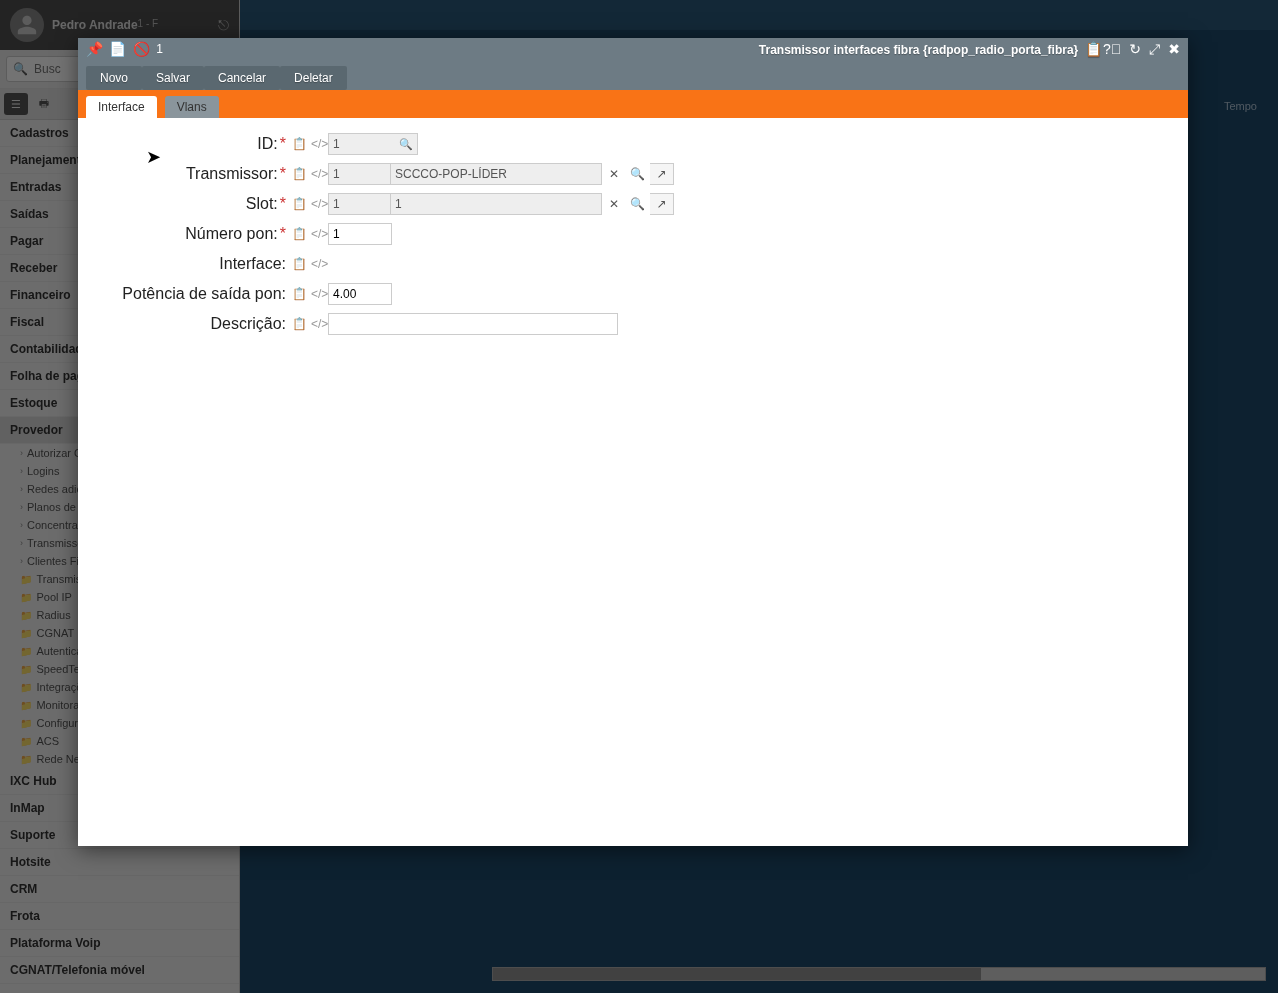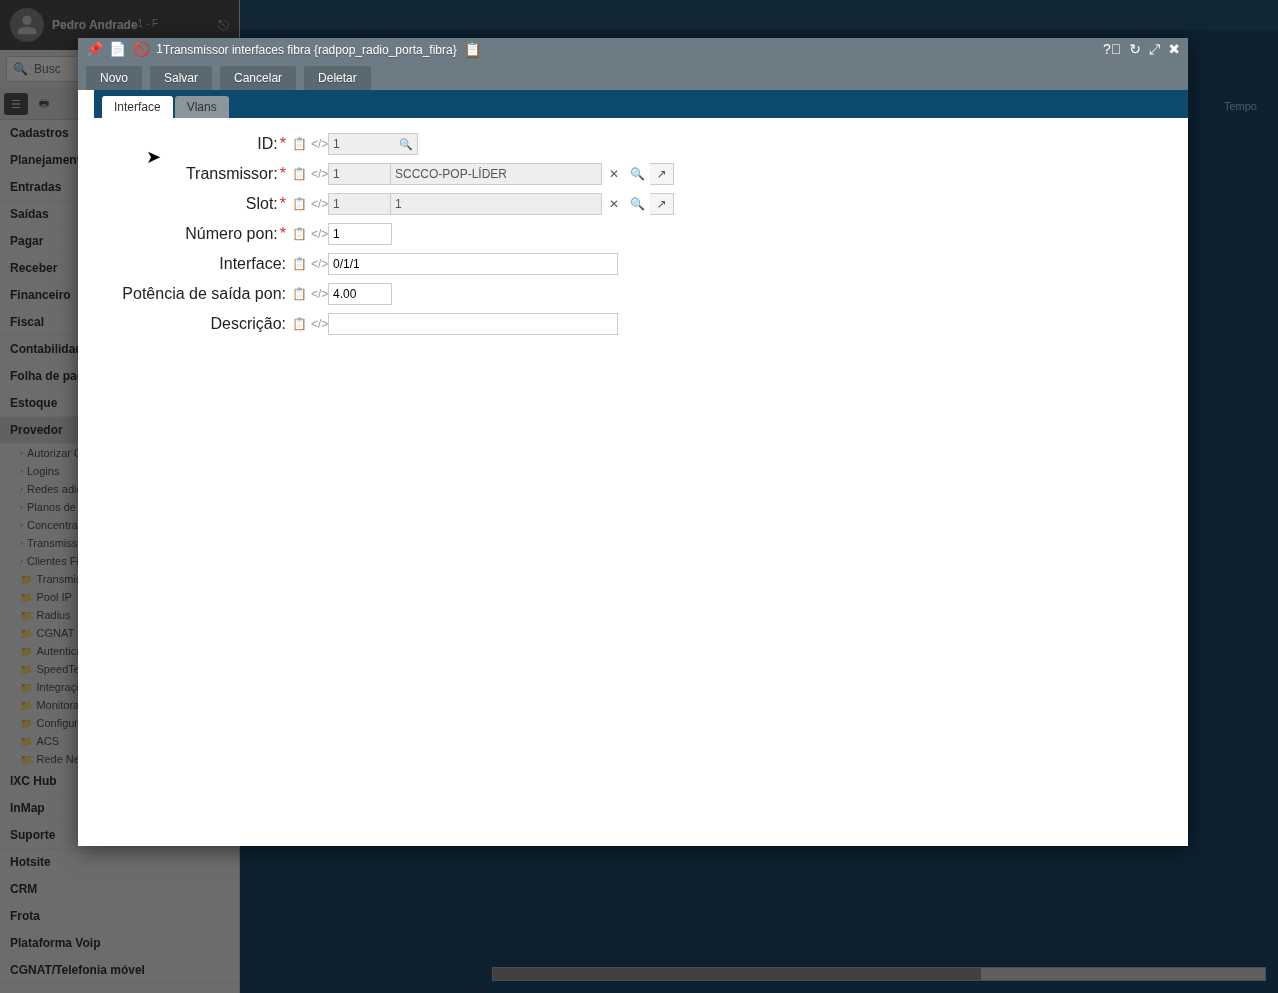--- a/index.html
+++ b/index.html
@@ -33,26 +33,26 @@
 .main-bg { position: absolute; left: 240px; right: 0; top: 0; bottom: 0; background: #1e4a6b; z-index: 0; }
 .main-topbar { height: 30px; background: #2a5a7a; display:flex; align-items:center; padding:0 8px; color:#ddd; font-size:12px; gap:6px;}
 .main-tempo { position:absolute; right:21px; top:100px; color:#b0c4d6; font-size:11px;}
 .scroll-foot { position:absolute; left:252px; right:12px; bottom:12px; height:14px; background:#d0d0d0; border:1px solid #aaa;}
 .scroll-thumb { width:488px; height:100%; background:#909090;}
 
 
 .dialog { position: absolute; left: 78px; top: 38px; width: 1110px; height: 808px; background: #fff; box-shadow: 0 4px 20px rgba(0,0,0,0.5); z-index: 20; display: flex; flex-direction: column; }
 .dialog-title { height: 22px; background: #6d7b84; color: #fff; display: flex; align-items: center; padding: 0 8px; font-size: 12px; }
 .dialog-title-left { display: flex; align-items: center; gap: 6px; }
-.dialog-title-center { flex: 1; text-align: left; font-weight: normal; text-shadow: 0 1px 1px rgba(0,0,0,0.3); }
+.dialog-title-center { flex: 1; text-align: right; font-weight: bold; text-shadow: 0 1px 1px rgba(0,0,0,0.3); }
 .dialog-title-right { display: flex; align-items: center; gap: 8px; }
 .title-icon { cursor: pointer; font-size: 14px; display:inline-flex; }
-.dialog-toolbar { background: #6d7b84; padding: 6px 8px 0; display: flex; gap: 8px; }
+.dialog-toolbar { background: #6d7b84; padding: 6px 8px 0; display: flex; }
 .btn { background: #5a6870; color: #fff; border: none; padding: 5px 14px; font-size: 12px; border-radius: 2px; cursor: pointer; text-shadow: 0 1px 1px rgba(0,0,0,0.3); }
-.dialog-tabs { background: #0c4a6e; padding: 6px 8px 0; display: flex; gap: 2px; margin-left: 16px; }
+.dialog-tabs { background: #f97316; padding: 6px 8px 0; display: flex; gap: 8px; }
 .tab { background: #8a959c; color: #333; padding: 4px 12px; font-size: 12px; border-radius: 3px 3px 0 0; cursor: pointer; }
 .tab.active { background: #fff; color: #333; font-weight: normal; }
 .dialog-body { flex: 1; background: #fff; padding: 14px 20px; overflow: auto; }
 
 
 .form-row { display: flex; align-items: center; margin-bottom: 6px; height: 24px; }
 .form-label { width: 190px; text-align: right; font-size: 16px; color: #222; padding-right: 2px; }
 .req { color: #c33; margin-left: 2px; }
 .label-icons { width: 40px; display: flex; gap: 4px; align-items: center; justify-content: flex-start; padding: 0 4px; color: #999; font-size: 12px; }
 .label-icons span { cursor: pointer; }
@@ -293,23 +293,20 @@
         <input class="text-input sm" value="1" style="">
       </div>
     </div>
 
     <div class="form-row">
       <div class="form-label"><span>Interface:</span></div>
       <div class="label-icons">
           <span>📋</span>
           <span>&lt;/&gt;</span>
         </div>
-      <div class="input-wrap">
-        <input class="text-input md" value="0/1/1" style="">
-      </div>
     </div>
 
     <div class="form-row">
       <div class="form-label"><span>Potência de saída pon:</span></div>
       <div class="label-icons">
           <span>📋</span>
           <span>&lt;/&gt;</span>
         </div>
       <div class="input-wrap">
         <input class="text-input sm" value="4.00" style="">

